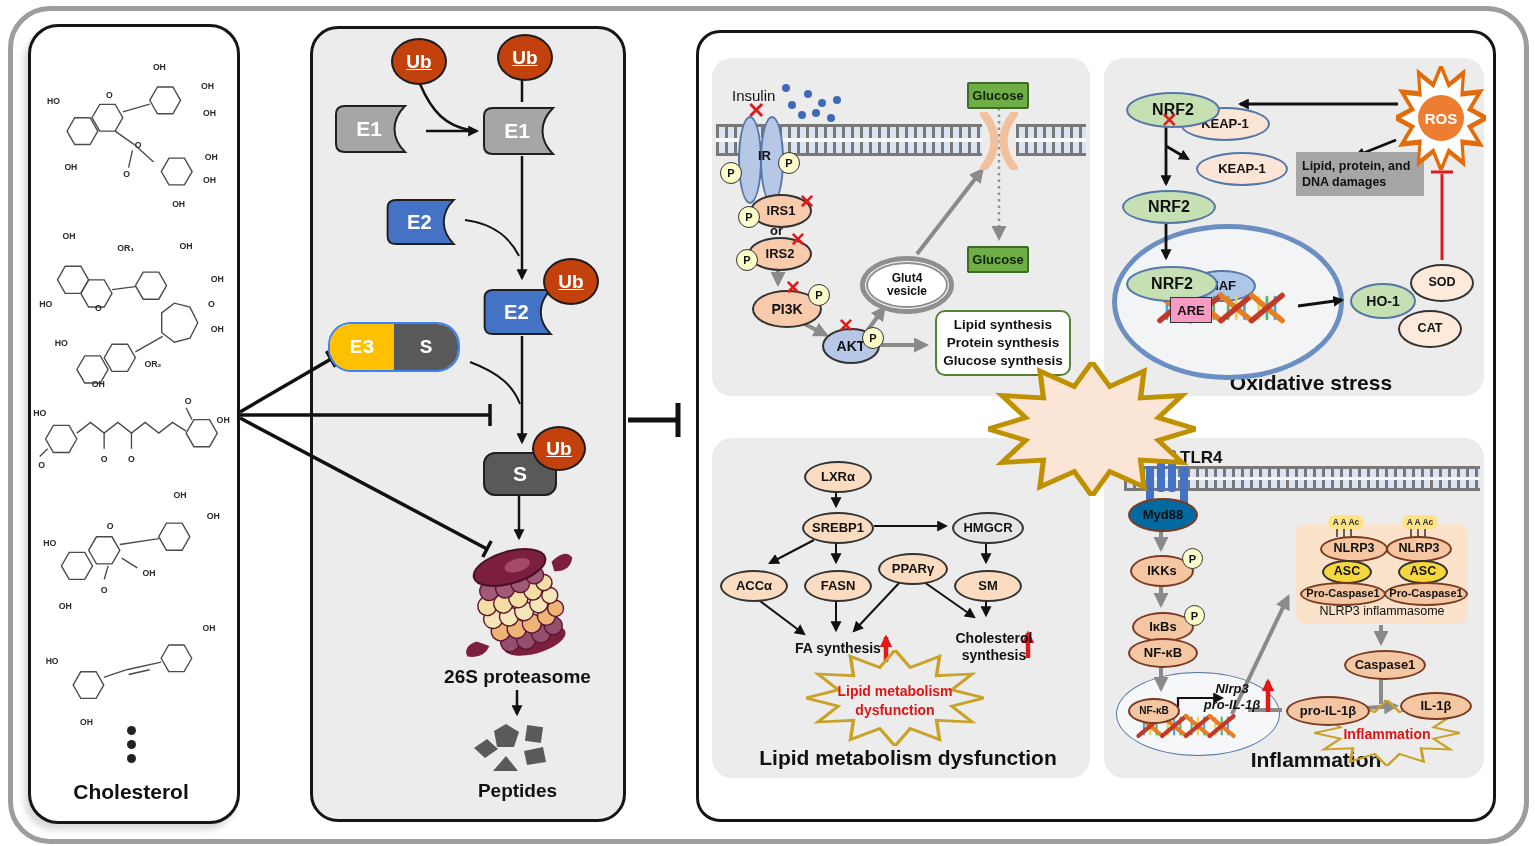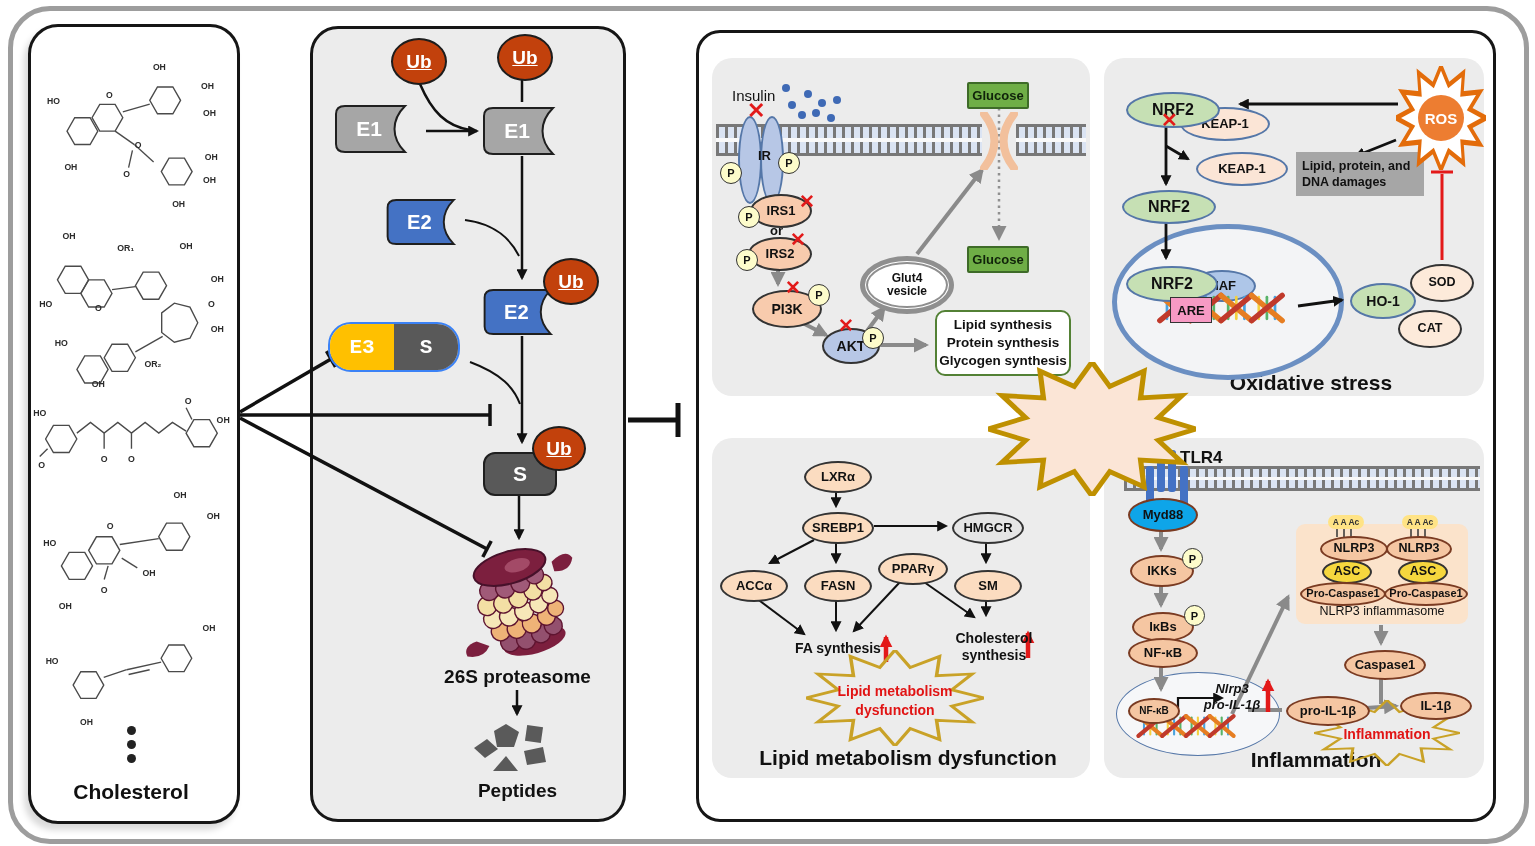--- a/index.html
+++ b/index.html
@@ -336,21 +336,21 @@
     <div style="position:relative;text-align:center;font-weight:bold;font-size:12px;line-height:13px;color:#111;">
       <div>Glut4</div>
       <div>vesicle</div>
     </div>
   </div>
   <div class="greenbox node" style="left:967px;top:82px;width:58px;height:23px;">Glucose</div>
   <div class="greenbox node" style="left:967px;top:246px;width:58px;height:23px;">Glucose</div>
   <div class="synbox node" style="left:935px;top:310px;width:132px;height:62px;">
     <div>Lipid synthesis</div>
     <div>Protein synthesis</div>
-    <div>Glycogen synthesis</div>
+    <div>Glucose synthesis</div>
   </div>
 
   <div class="ell node" style="left:1126px;top:92px;width:90px;height:32px;background:#c6e0b4;border-color:#5577a8;font-size:16px;">NRF2</div>
   <div class="ell node" style="left:1180px;top:107px;width:86px;height:30px;background:#fbe5d6;border-color:#5577a8;font-size:13px;z-index:3;">KEAP-1</div>
   <div class="redx" style="left:1161px;top:110px;font-size:20px;">✕</div>
   <div class="ell node" style="left:1196px;top:152px;width:88px;height:30px;background:#fbe5d6;border-color:#5577a8;font-size:13px;">KEAP-1</div>
   <div class="graybox node" style="left:1296px;top:152px;width:116px;height:40px;">
     <div>Lipid, protein, and</div>
     <div>DNA damages</div>
   </div>
@@ -422,21 +422,21 @@
   <div class="lbl" style="left:1180px;top:448px;font-size:17px;font-weight:bold;z-index:5;">TLR4</div>
   <div class="membrane" style="left:1124px;top:466px;width:356px;">
       <div class="mem-row sm"></div>
       <div class="mem-gap sm"></div>
       <div class="mem-row sm"></div>
     </div>
   <div class="tlrbar" style="left:1157px;top:450px;height:42px;"></div>
   <div class="tlrbar" style="left:1168px;top:450px;height:42px;"></div>
   <div class="tlrbar" style="left:1146px;top:466px;height:42px;"></div>
   <div class="tlrbar" style="left:1180px;top:466px;height:42px;"></div>
-  <div class="ell node" style="left:1128px;top:498px;width:66px;height:30px;background:#0ea5e9;border-color:#7a3b22;font-size:13px;">Myd88</div>
+  <div class="ell node" style="left:1128px;top:498px;width:66px;height:30px;background:#0369a1;border-color:#7a3b22;font-size:13px;">Myd88</div>
   <div class="ell node" style="left:1130px;top:555px;width:60px;height:28px;background:#f5c6a2;border-color:#7a3b22;font-size:13px;">IKKs</div>
   <div class="pcirc" style="left:1182px;top:548px;width:19px;height:19px;">P</div>
   <div class="ell node" style="left:1132px;top:612px;width:58px;height:26px;background:#f5c6a2;border-color:#7a3b22;font-size:13px;">IκBs</div>
   <div class="pcirc" style="left:1184px;top:605px;width:19px;height:19px;">P</div>
   <div class="ell node" style="left:1128px;top:638px;width:66px;height:26px;background:#f5c6a2;border-color:#7a3b22;font-size:13px;">NF-κB</div>
   <div class="nucleus under" style="left:1116px;top:672px;width:162px;height:82px;border:1.8px solid #5577a8;background:#f6f7f9;"></div>
   <div class="gene" style="left:1196px;top:681px;width:72px;">
     <div>Nlrp3</div>
     <div>pro-IL-1β</div>
   </div>

